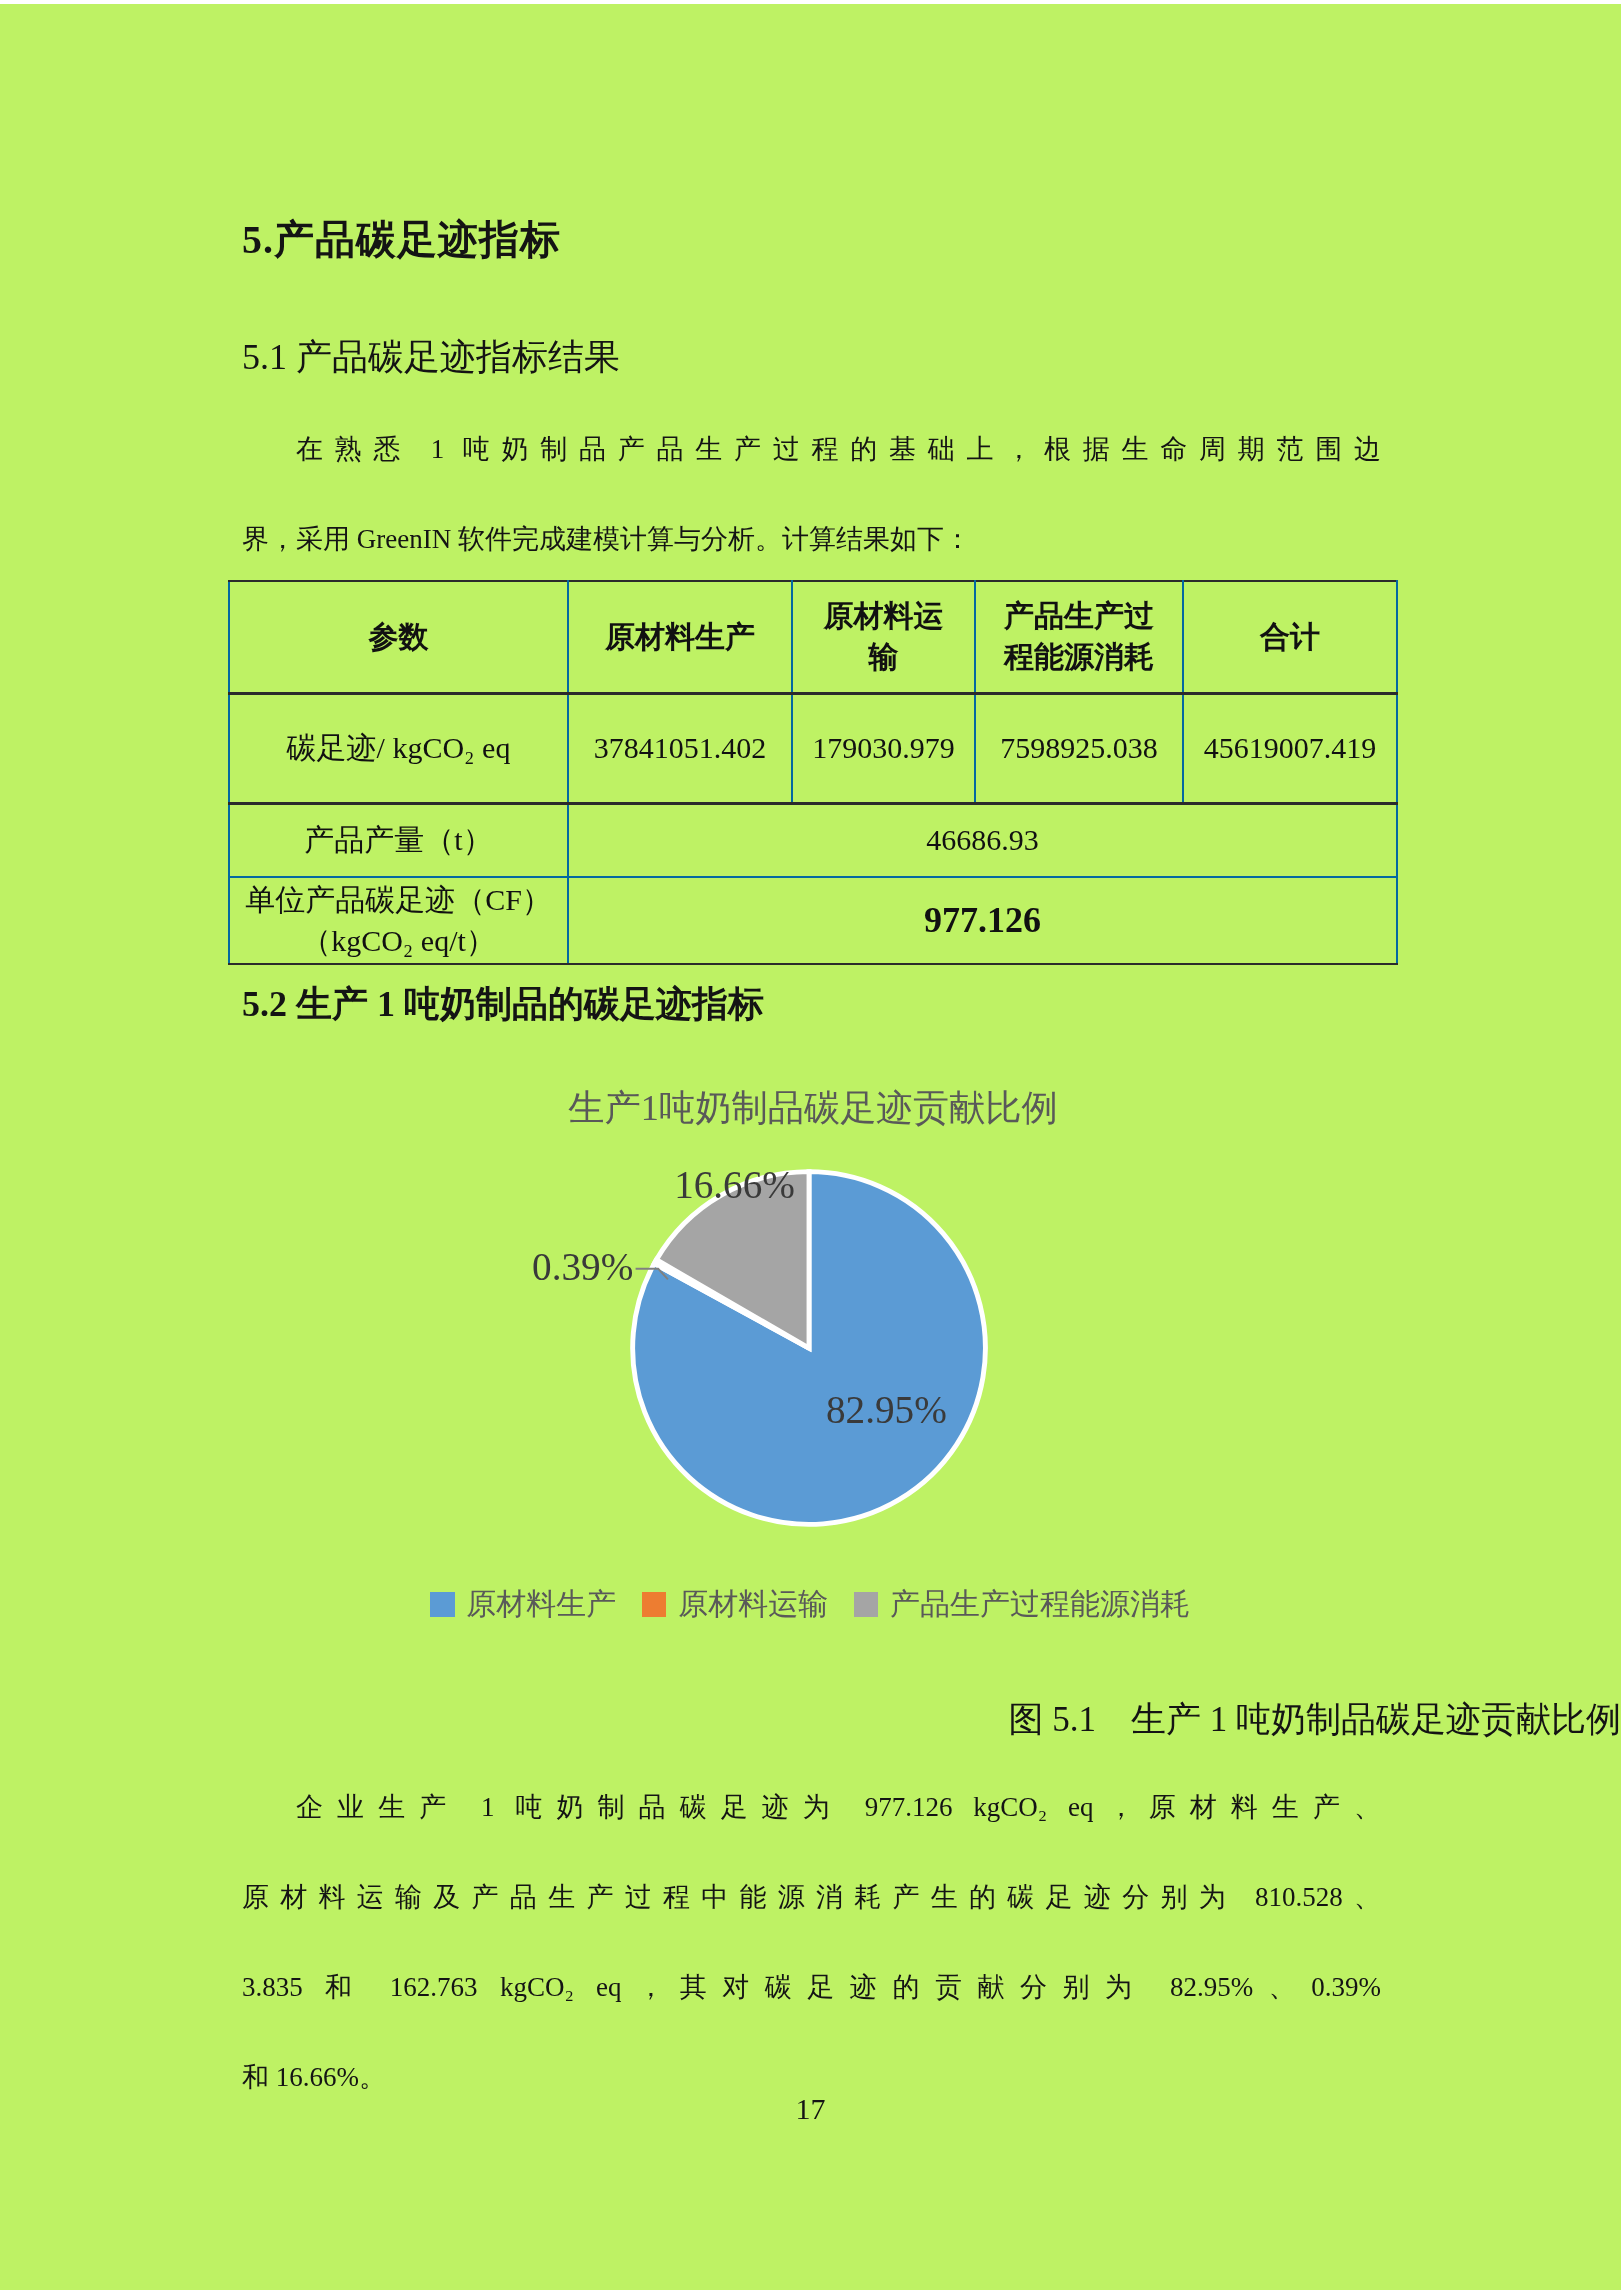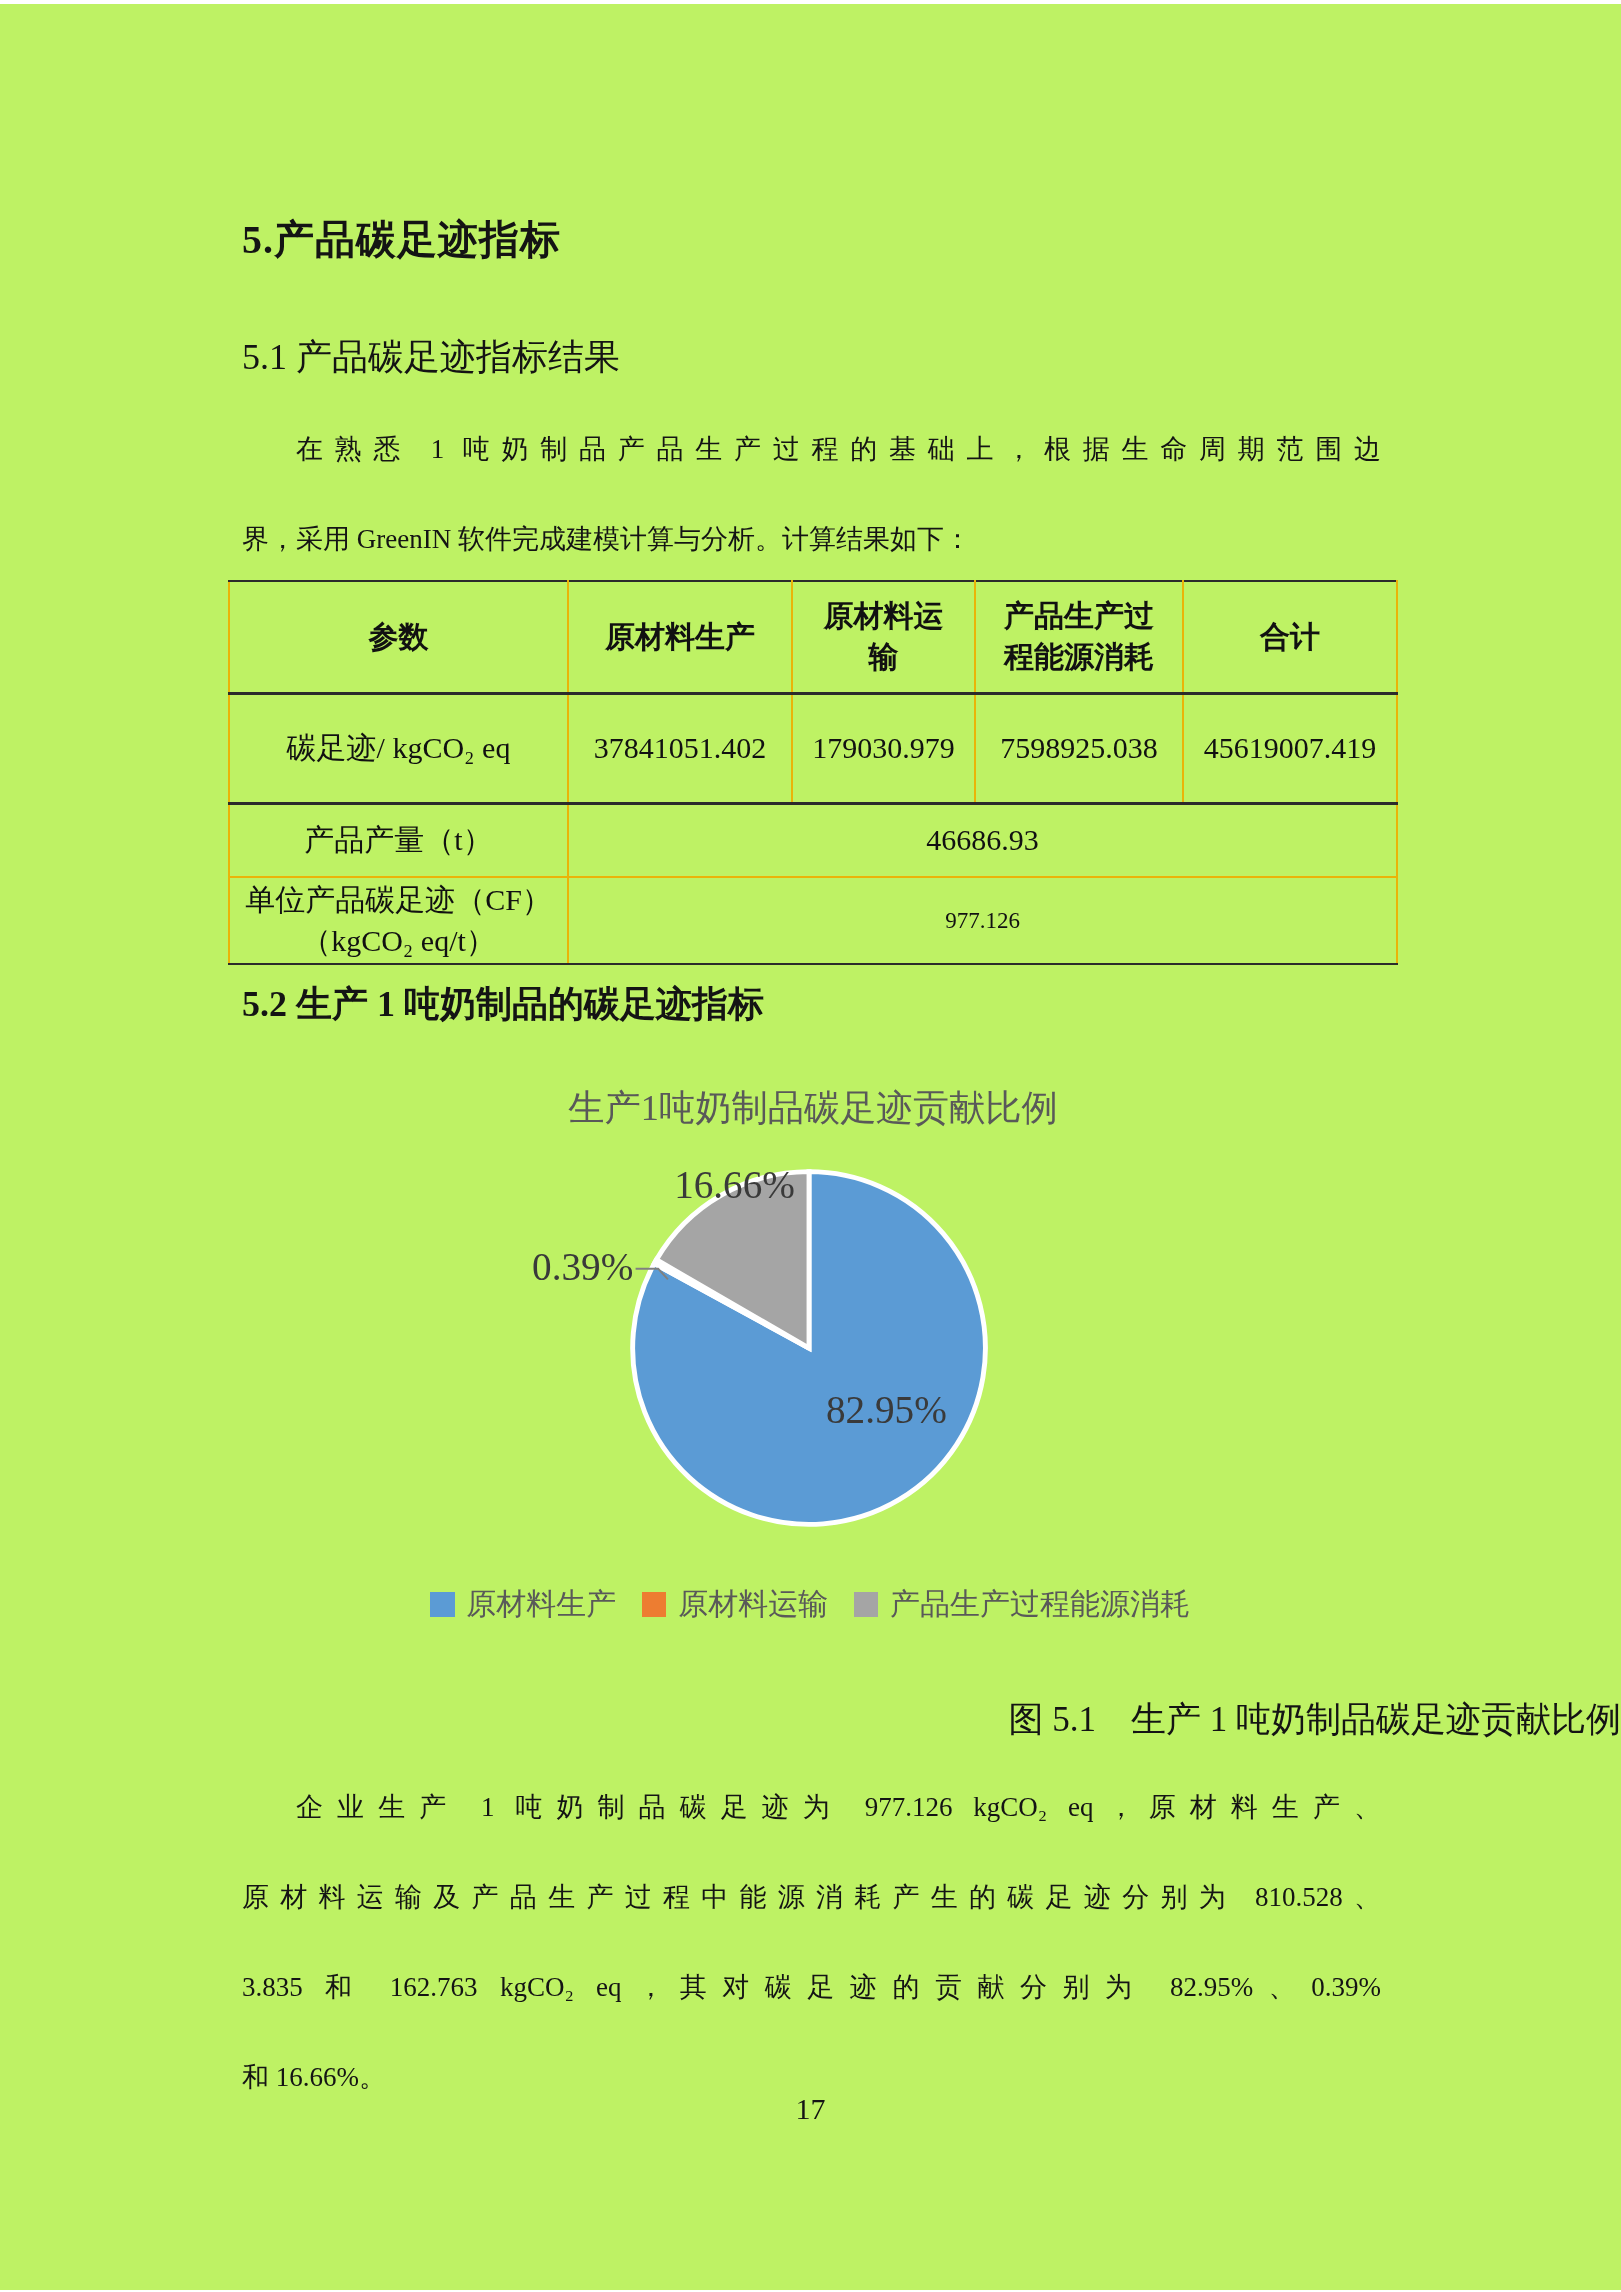--- a/index.html
+++ b/index.html
@@ -16,32 +16,32 @@
   #para1{top:400px;}
   #para2{top:1758px;}
   .pline{white-space:nowrap;}
   .pline.just{white-space:normal;text-align:justify;text-align-last:justify;}
   .pline.indent{text-indent:2em;}
   table.datatable{
     left:228px;top:576px;width:1168px;position:absolute;
     border-collapse:collapse;table-layout:fixed;font-size:30px;color:#111;
   }
   table.datatable td,table.datatable th{
-    border:2px solid #eab308;text-align:center;vertical-align:middle;
+    border:2px solid #0369a1;text-align:center;vertical-align:middle;
     padding:2px 3.9px;white-space:pre-line;line-height:1.35;
   }
   table.datatable th{font-weight:700;}
   tr.r-head{height:112px;}
   tr.r-head th{border-bottom:3.9px solid #2b2b2b;border-top:2.9px solid #2b2b2b;}
   tr.r-foot{height:110px;}
   tr.r-foot td{border-bottom:3.9px solid #2b2b2b;}
   tr.r-out{height:74px;}
   tr.r-cf{height:73px;}
   tr.r-cf td{border-bottom:2.9px solid #2b2b2b;}
-  .bold-val{font-weight:400;font-size:23px;}
+  .bold-val{font-weight:700;font-size:36px;}
   #chart-block{left:222px;top:1054px;width:1176px;height:534px;}
   #pie-svg{display:block;}
   #pie-svg text{font-family:"Liberation Serif","DejaVu Serif",serif;}
   #legend{
     left:222px;top:1580px;width:1176px;display:flex;justify-content:center;
     align-items:center;gap:25.5px;font-size:30px;
   }
   .legend-item{display:flex;align-items:center;gap:11.8px;}
   .legend-swatch{width:24.5px;height:24.5px;display:inline-block;}
   .caption{top:1692px;left:0;width:1621px;text-align:right;font-size:35px;}

